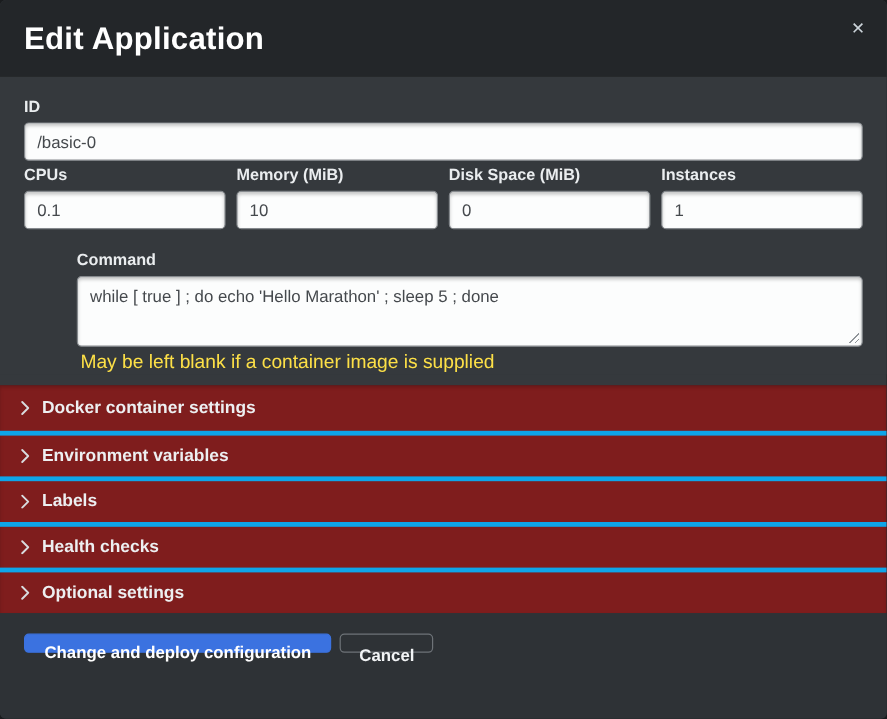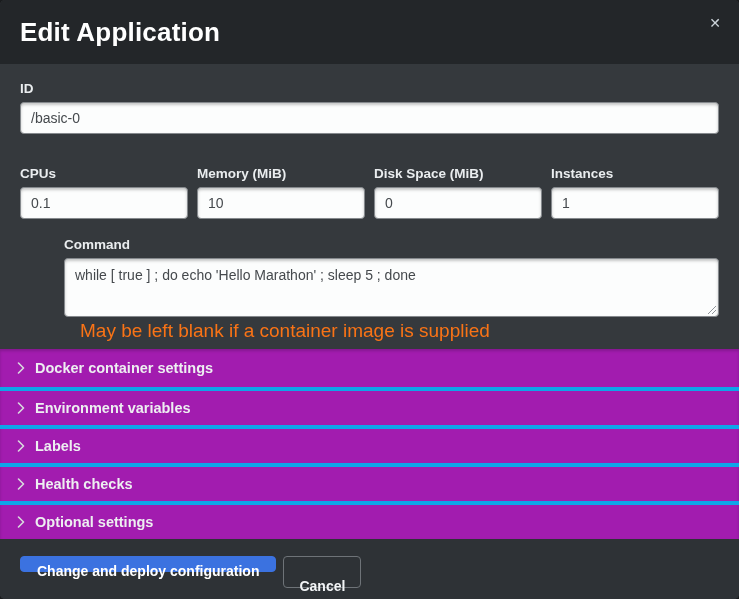--- a/index.html
+++ b/index.html
@@ -71,48 +71,48 @@
     box-shadow: inset 0 2px 3px rgba(0,0,0,0.22);
     outline: none;
   }
   .text-input { height: 32px; padding: 0 10px; }
   .text-area  { height: 59px; padding: 8px 10px; resize: none; display: block; }
 
   .field-row {
     display: grid;
     grid-template-columns: repeat(4, 1fr);
     gap: 9px;
-    margin-top: 32px;
+    margin-top: 4px;
   }
   .form-group-cmd { margin-top: 18px; padding-left: 44px; }
   .textarea-wrap { position: relative; }
   .resize-grip {
     position: absolute;
     right: 3px;
     bottom: 3px;
     width: 10px;
     height: 10px;
     clip-path: polygon(100% 0, 100% 100%, 0 100%);
     background: repeating-linear-gradient(135deg,
       transparent 0px, transparent 2px,
       #8f9499 2px, #8f9499 3px);
     cursor: nwse-resize;
   }
   .help-text {
-    margin: 5px 0 0 16px;
-    font-size: 19px;
+    margin: 5px 0 0 3px;
+    font-size: 16px;
     line-height: 18px;
-    color: #f97316;
+    color: #fde047;
   }
 
   
   .accordion {
     flex: 0 0 auto;
     margin-top: 9px;
-    background: #a21caf;
+    background: #7f1d1d;
     box-shadow: inset 0 2px 3px rgba(0,0,0,0.18);
   }
   .acc-row {
     height: 38px;
     display: flex;
     align-items: center;
     padding: 0 20px 0 17px;
     cursor: pointer;
   }
   .acc-row + .acc-row { border-top: 4px solid #0ea5e9; }
@@ -157,21 +157,21 @@
   .btn-primary {
     background: #3b72e0;
     border: 1px solid #3b72e0;
     color: #ffffff;
     padding: 0 16px;
   }
   .btn-secondary {
     background: transparent;
     border: 1px solid #6e7378;
     color: #f2f4f6;
-    padding: 15px 15px;
+    padding: 3px 15px;
     text-align: right;
   }
 </style>
 </head>
 <body>
 
 <div class="modal">
 
   <div class="modal-header">
     <h1 class="modal-title">Edit Application</h1>

